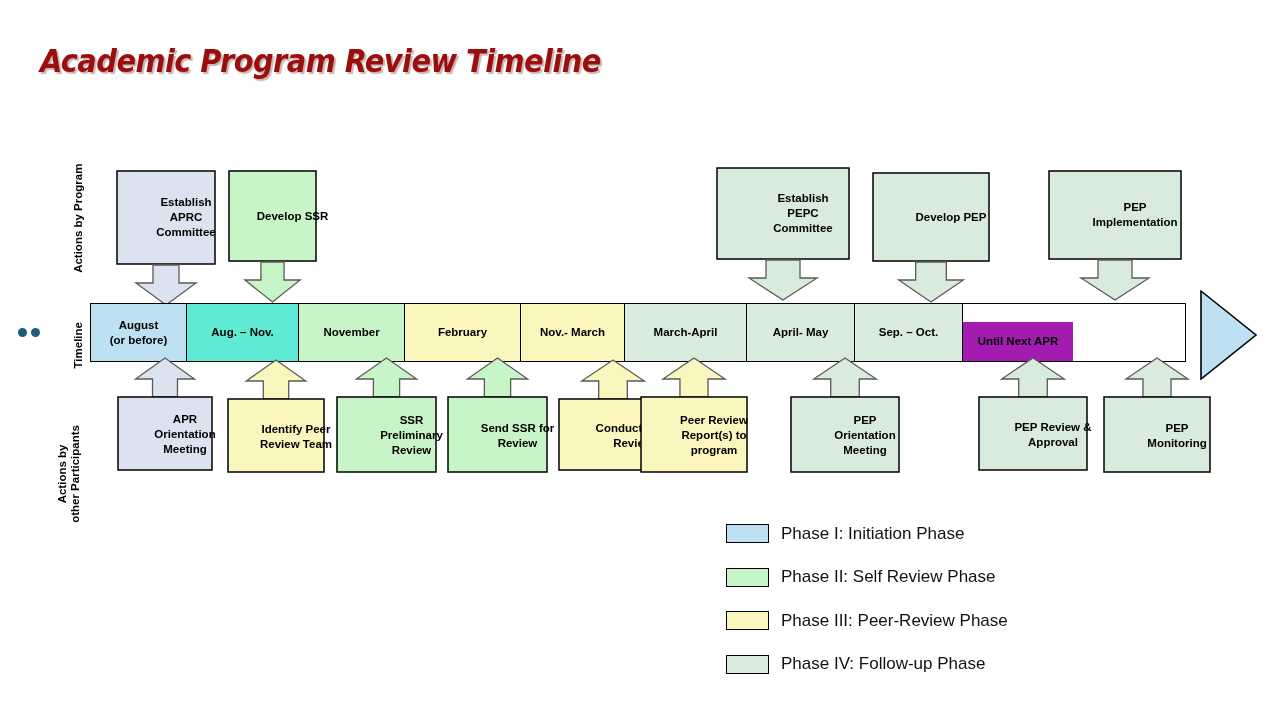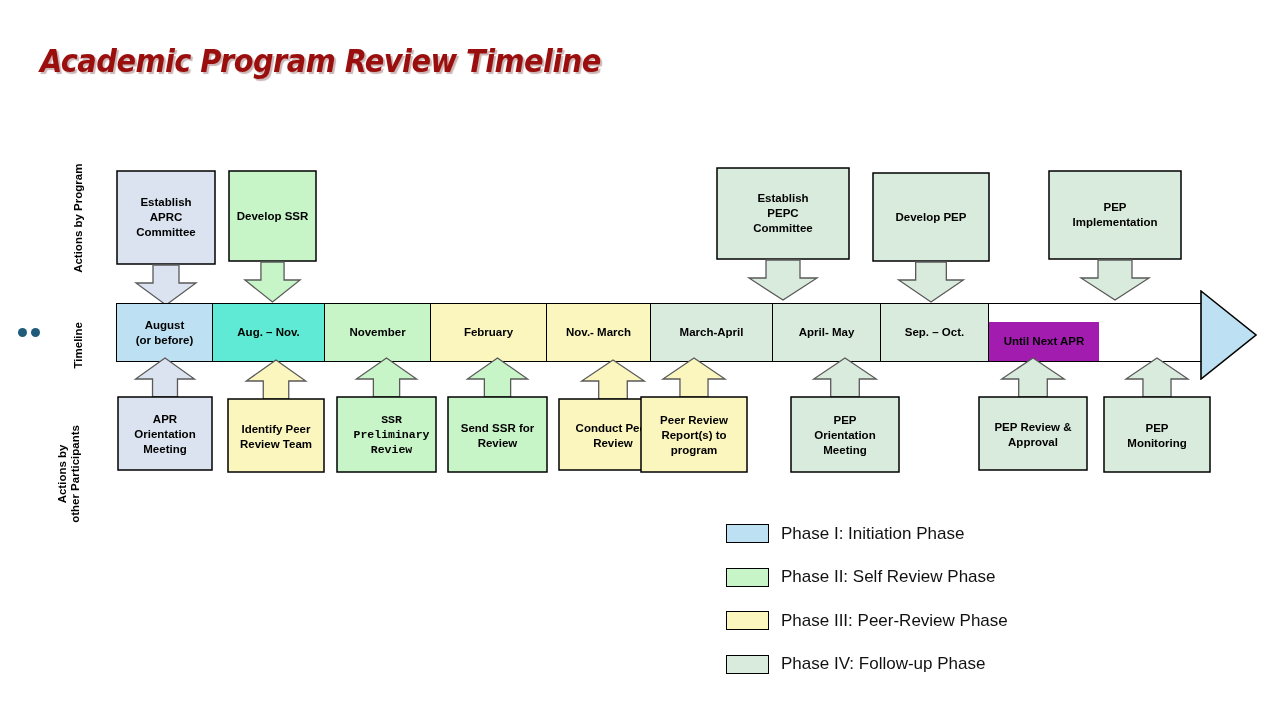--- a/index.html
+++ b/index.html
@@ -32,21 +32,21 @@
   
   .tl-row{position:absolute;display:flex;border:1.6px solid #000;box-sizing:border-box;}
   .tl-cell{
     box-sizing:border-box;border-right:1.3px solid #000;
     display:flex;align-items:center;justify-content:center;text-align:center;
     font-size:11.5px;font-weight:bold;color:#000;line-height:1.25;
   }
   .tl-cell:last-child{border-right:none;}
 
   
-  .pbox{position:absolute;}
+  .pbox{position:absolute;padding-left:40px;}
   .pbox svg{position:absolute;left:0;top:0;overflow:visible;}
   .pbox .lbl{
     position:absolute;left:0;right:0;
     display:flex;align-items:center;justify-content:center;text-align:center;
     font-size:11.5px;font-weight:bold;color:#000;line-height:1.3;
     padding:0 4px;box-sizing:border-box;pointer-events:none;
   }
 
   
   .legend{position:absolute;left:726px;top:512px;}
@@ -108,21 +108,21 @@
       </div>
       <div class="pbox" style="left: 1048px; width: 134px; height: 130px; top: 170px;">
         <svg width="134" height="130">
           <rect x="1" y="1" width="132" height="88" fill="#D9EBDD" stroke="#000" stroke-width="1.5"></rect>
           <path d="M50,90 L50,108 L33,108 L67,130 L101,108 L84,108 L84,90 Z" fill="#D9EBDD" stroke="#595959" stroke-width="1.3" stroke-linejoin="miter"></path>
         </svg>
         <div class="lbl" style="top: 0px; height: 90px;">PEP<br>Implementation</div>
       </div>
     </div>
   <div id="timeline-layer">
-      <div class="tl-row" style="left: 116px; top: 303px; width: 1096px; height: 59px;">
+      <div class="tl-row" style="left: 90px; top: 303px; width: 1096px; height: 59px;">
         <div class="tl-cell" style="width: 96px; background: rgb(189, 224, 242);">
           <div>August<br>(or before)</div>
         </div>
         <div class="tl-cell" style="width: 112px; background: #5eead4;">
           <div>Aug. – Nov.</div>
         </div>
         <div class="tl-cell" style="width: 106px; background: rgb(200, 245, 200);">
           <div>November</div>
         </div>
         <div class="tl-cell" style="width: 116px; background: rgb(251, 245, 190);">
@@ -156,21 +156,21 @@
         </svg>
         <div class="lbl" style="top: 40px; height: 75px;">APR<br>Orientation<br>Meeting</div>
       </div>
       <div class="pbox" style="left: 227px; width: 98px; height: 115px; top: 359px;">
         <svg width="98" height="115">
           <path d="M36.26,40 L36.26,22 L19.259999999999998,22 L49,1 L78.74000000000001,22 L61.74,22 L61.74,40 Z" fill="#FBF5BE" stroke="#595959" stroke-width="1.3" stroke-linejoin="miter"></path>
           <rect x="1" y="40" width="96" height="73" fill="#FBF5BE" stroke="#000" stroke-width="1.5"></rect>
         </svg>
         <div class="lbl" style="top: 40px; height: 75px;">Identify Peer<br>Review  Team</div>
       </div>
-      <div class="pbox" style="left: 336px; width: 111px; height: 117px; top: 357px; font-family: Liberation Mono, monospace;">
+      <div class="pbox" style="left: 336px; width: 111px; height: 117px; top: 357px;">
         <svg width="101" height="117">
           <path d="M37.37,40 L37.37,22 L20.369999999999997,22 L50.5,1 L80.63,22 L63.63,22 L63.63,40 Z" fill="#C8F5C8" stroke="#595959" stroke-width="1.3" stroke-linejoin="miter"></path>
           <rect x="1" y="40" width="99" height="75" fill="#C8F5C8" stroke="#000" stroke-width="1.5"></rect>
         </svg>
         <div class="lbl" style="top: 40px; height: 77px;">SSR<br>Preliminary<br>Review</div>
       </div>
       <div class="pbox" style="left: 447px; width: 101px; height: 117px; top: 357px;">
         <svg width="101" height="117">
           <path d="M37.37,40 L37.37,22 L20.369999999999997,22 L50.5,1 L80.63,22 L63.63,22 L63.63,40 Z" fill="#C8F5C8" stroke="#595959" stroke-width="1.3" stroke-linejoin="miter"></path>
           <rect x="1" y="40" width="99" height="75" fill="#C8F5C8" stroke="#000" stroke-width="1.5"></rect>

